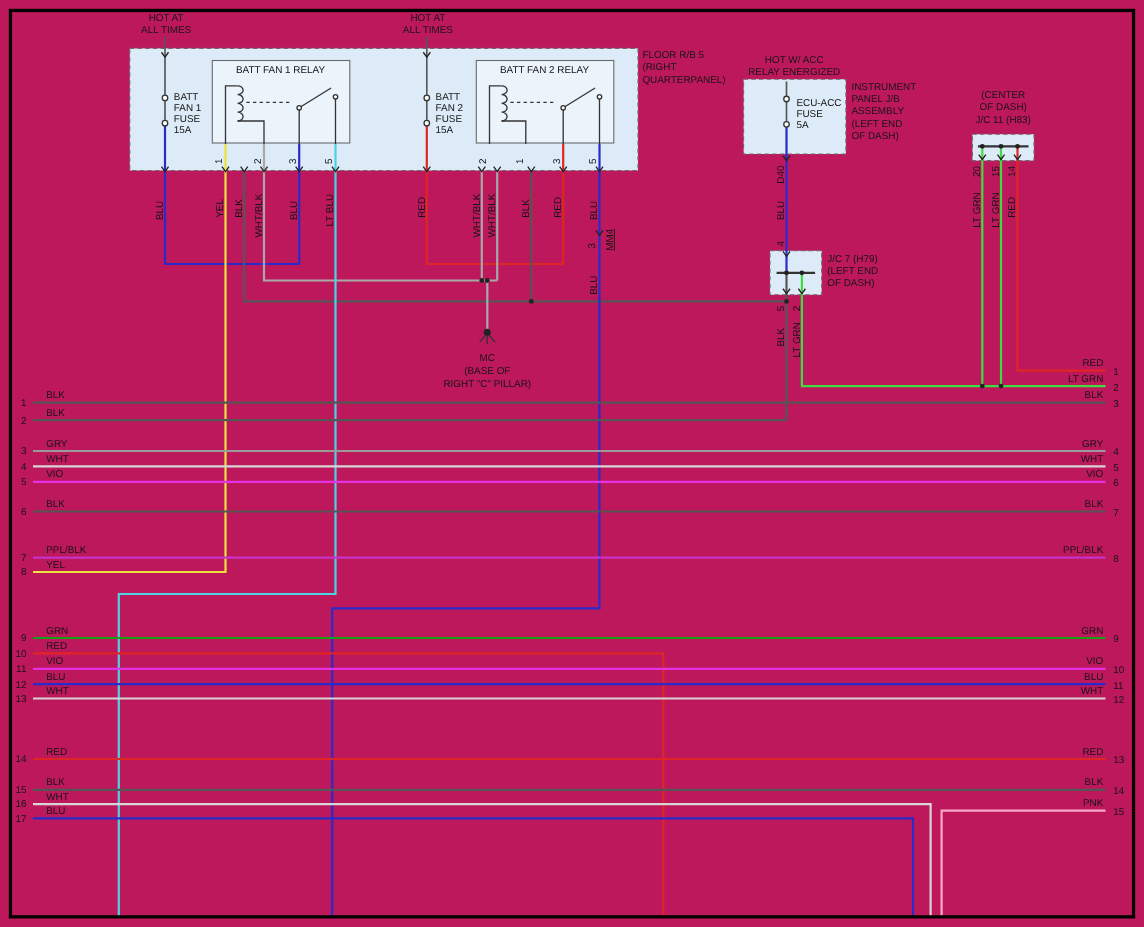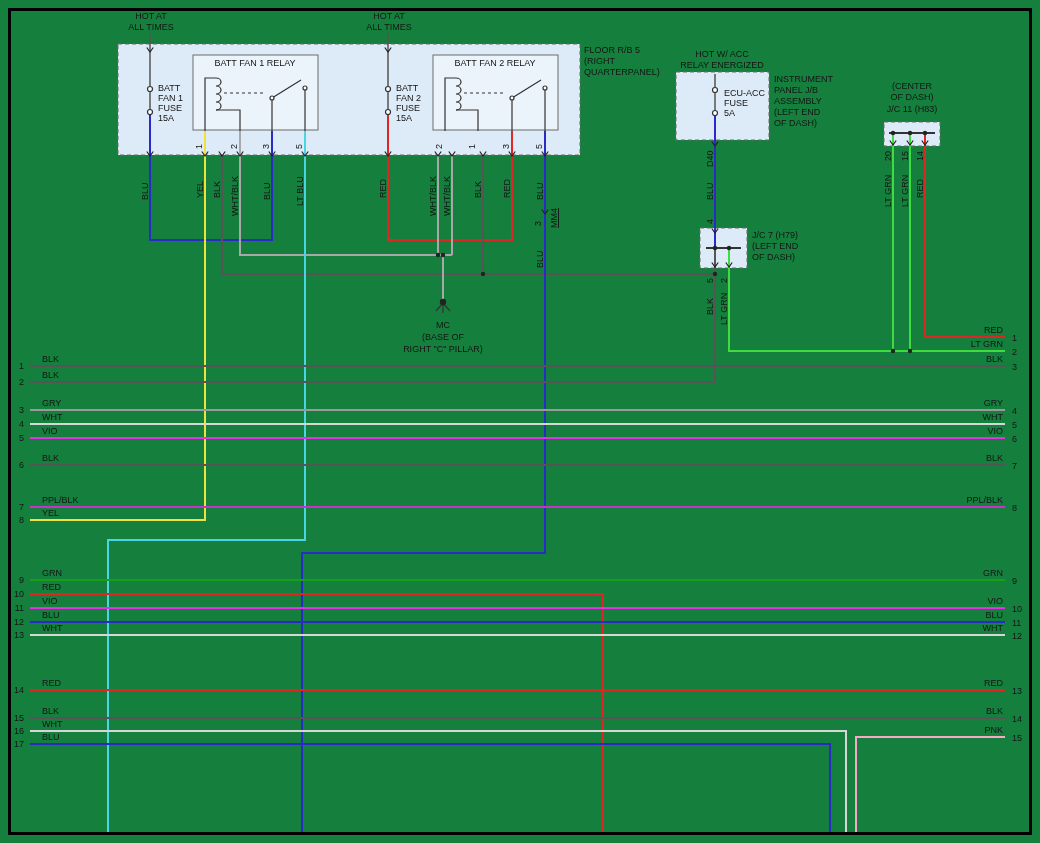--- a/index.html
+++ b/index.html
@@ -1,16 +1,16 @@
 <!DOCTYPE html>
 <html><head>
 <meta charset="utf-8">
 <style>
   html,body{margin:0;padding:0;background:#ffffff;}
-  .stage{position:relative;width:1040px;height:843px;background:#15803d;overflow:hidden;}
+  .stage{position:relative;width:1040px;height:843px;background:#be185d;overflow:hidden;}
   svg{position:absolute;left:0;top:0;}
   svg text{font-family:"Liberation Sans","DejaVu Sans",sans-serif;fill:#141414;}
 </style>
 </head>
 <body>
 
 <div class="stage">
   <svg id="diagram-svg" width="1040" height="843" viewBox="0 0 1040 843">
       <rect x="118" y="44" width="462" height="111" fill="#dcebf7" stroke="#6a6a6a" stroke-width="1" stroke-dasharray="4 3"></rect>
       <rect x="193" y="55" width="125" height="75" fill="#ecf4fb" stroke="#6a6a6a" stroke-width="1"></rect>

